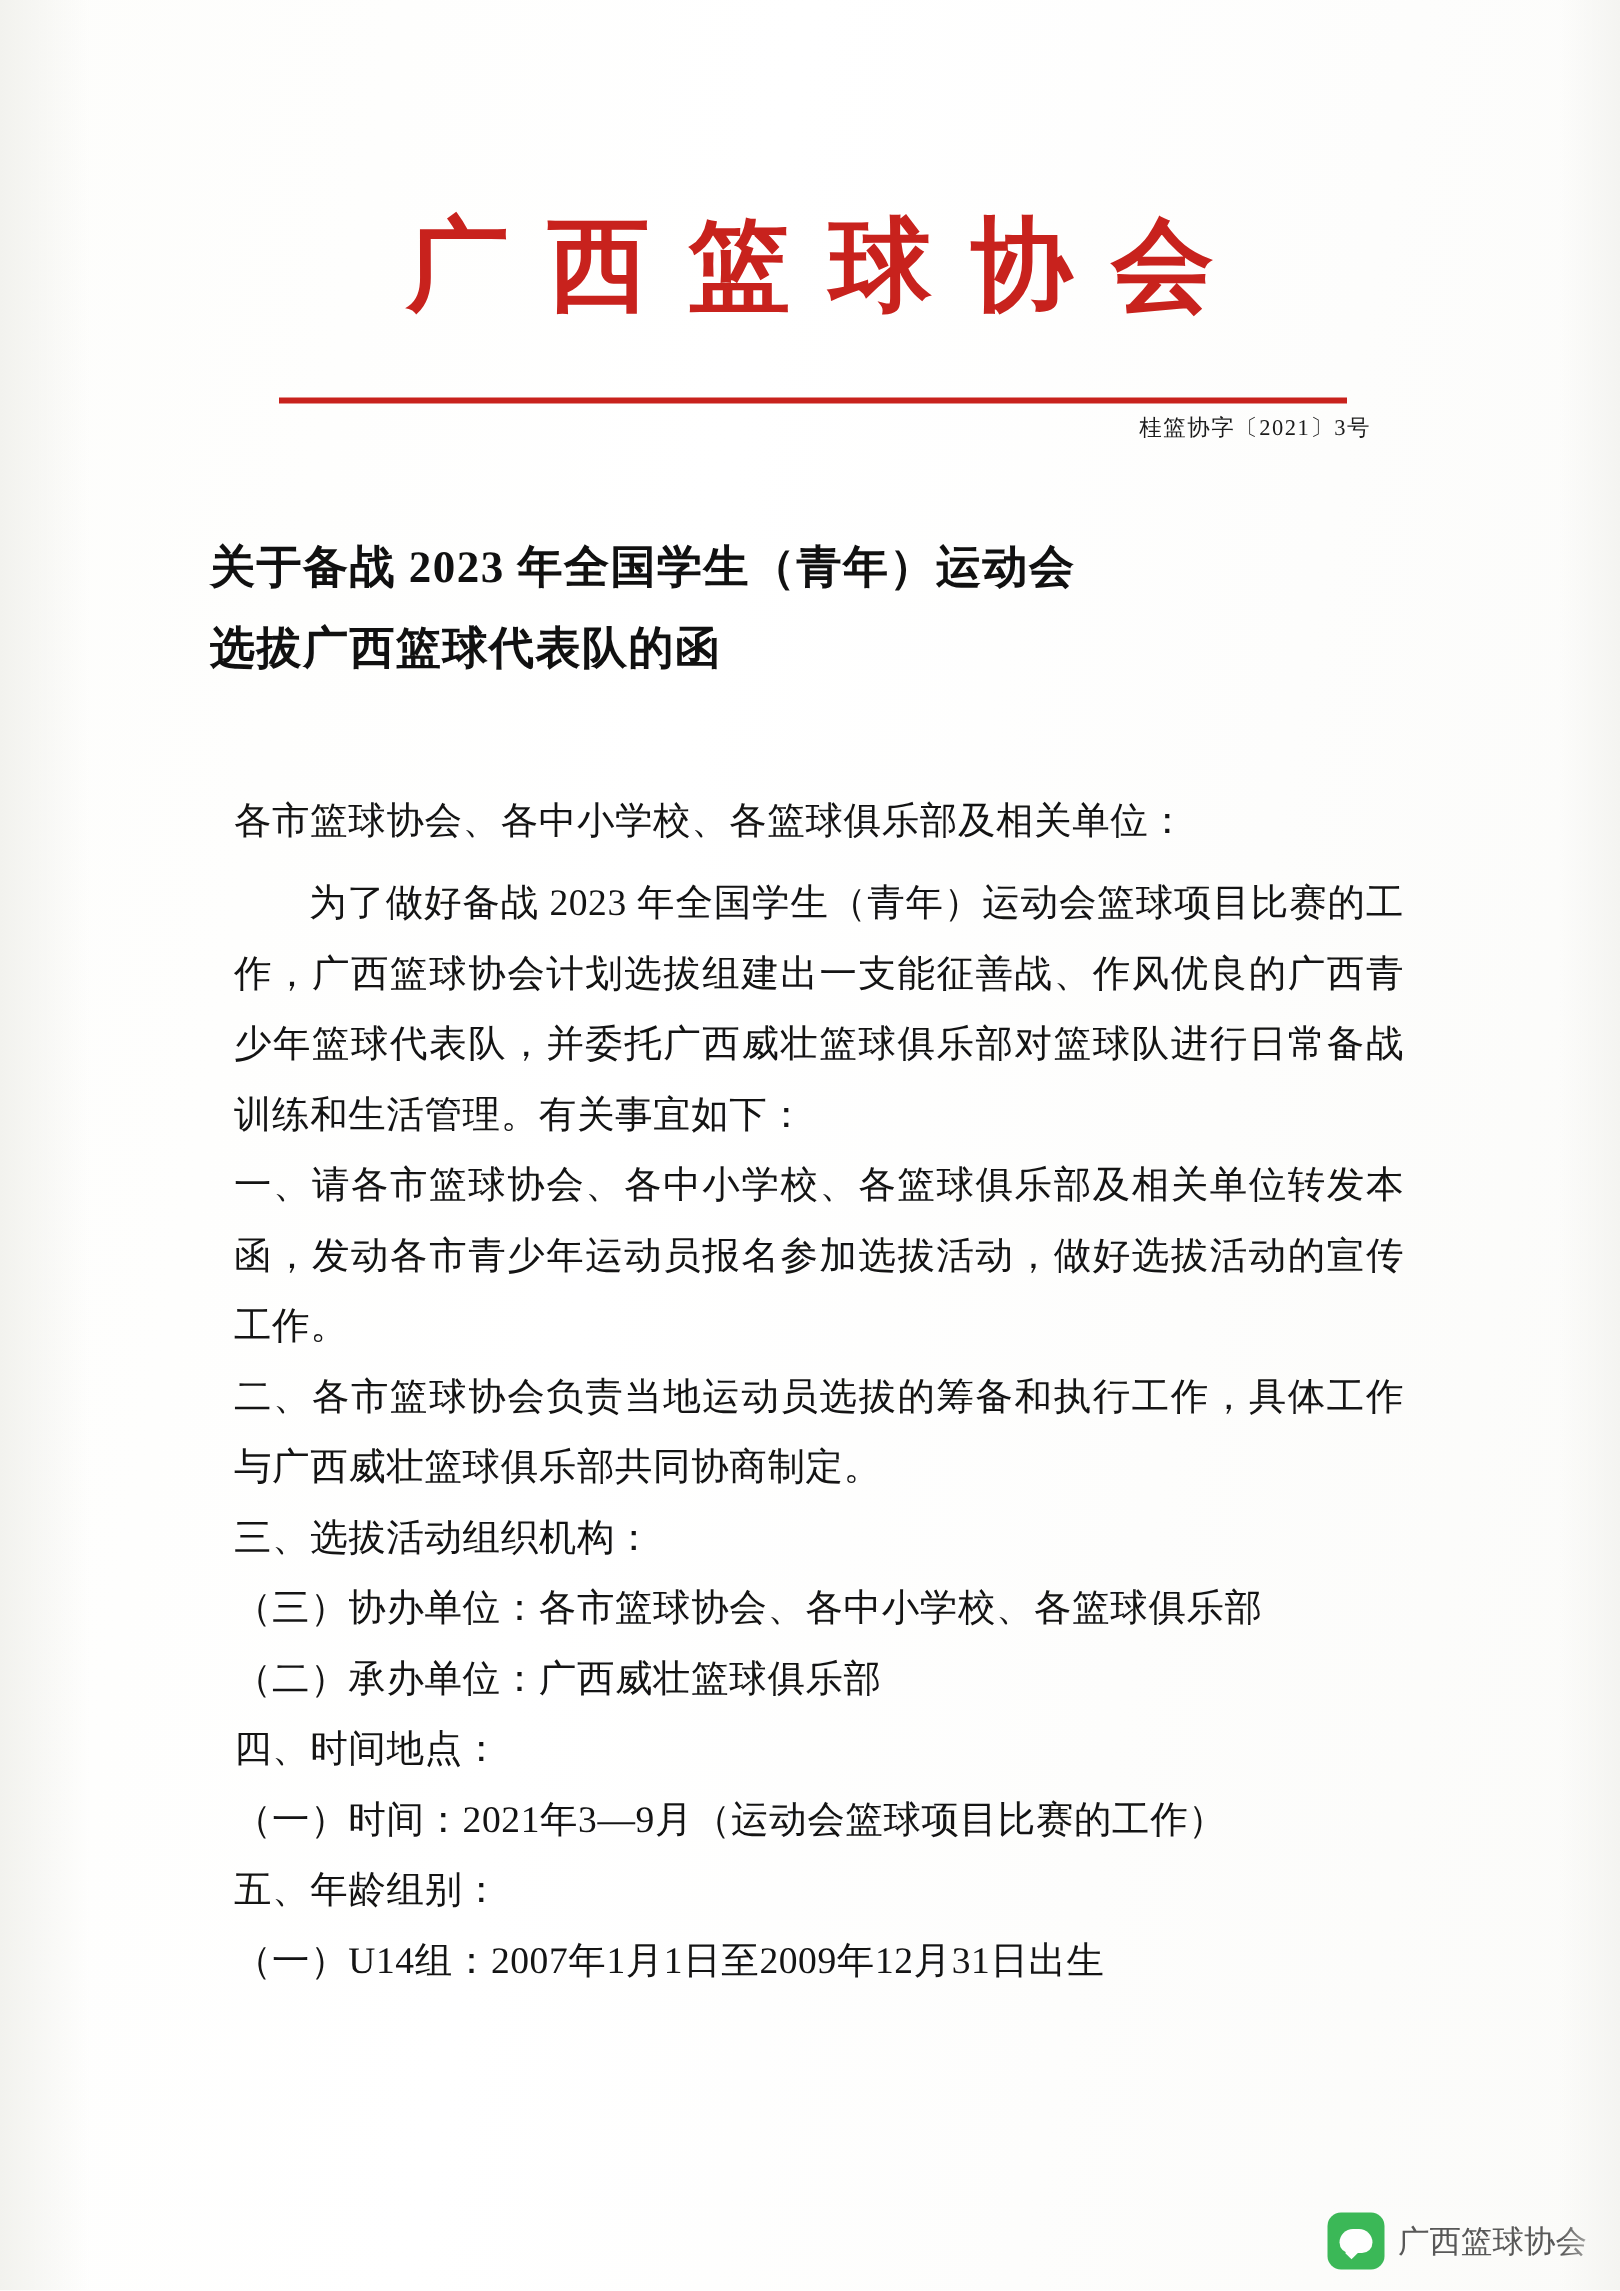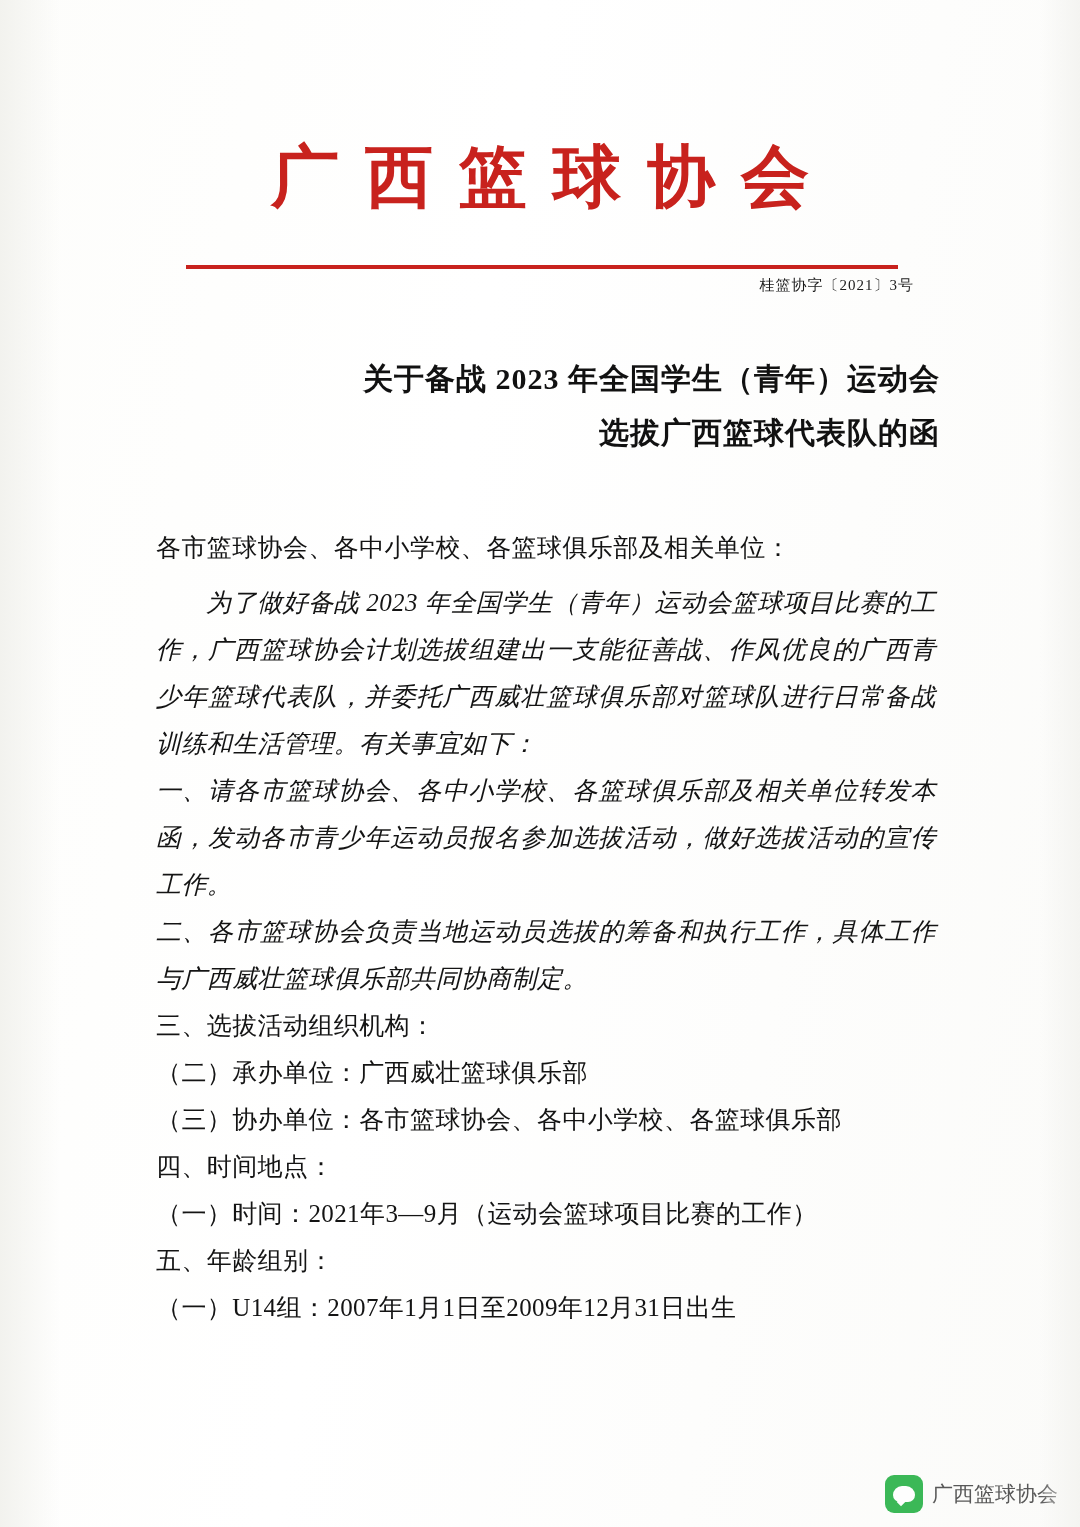--- a/index.html
+++ b/index.html
@@ -71,21 +71,21 @@
     color: #1b1b1b;
     letter-spacing: 1px;
     white-space: nowrap;
   }
 
   .doc-title {
     position: absolute;
     top: 352px;
     left: 140px;
     width: 800px;
-    text-align: right;
+    text-align: left;
     font-weight: bold;
     font-size: 30px;
     line-height: 54px;
     color: #111111;
     letter-spacing: 1px;
   }
   .doc-title .line2 {
     display: block;
     font-family: Liberation Serif, serif;
   }
@@ -100,21 +100,20 @@
     line-height: 47px;
     letter-spacing: 0.4px;
   }
   .salutation {
     margin: 0 0 8px 0;
   }
   .para {
     margin: 0;
     text-align: justify;
     text-justify: inter-ideograph;
-    font-style: italic;
   }
   .para.indent {
     text-indent: 50px;
   }
   .list-item {
     margin: 0;
   }
 
   .watermark {
     position: absolute;
@@ -171,22 +170,22 @@
     <span class="line1">关于备战 2023 年全国学生（青年）运动会</span>
     <span class="line2">选拔广西篮球代表队的函</span>
   </div>
 
   <div class="body-block">
     <p class="salutation">各市篮球协会、各中小学校、各篮球俱乐部及相关单位：</p>
     <p class="para indent">为了做好备战 2023 年全国学生（青年）运动会篮球项目比赛的工作，广西篮球协会计划选拔组建出一支能征善战、作风优良的广西青少年篮球代表队，并委托广西威壮篮球俱乐部对篮球队进行日常备战训练和生活管理。有关事宜如下：</p>
     <p class="para">一、请各市篮球协会、各中小学校、各篮球俱乐部及相关单位转发本函，发动各市青少年运动员报名参加选拔活动，做好选拔活动的宣传工作。</p>
     <p class="para">二、各市篮球协会负责当地运动员选拔的筹备和执行工作，具体工作与广西威壮篮球俱乐部共同协商制定。</p>
     <p class="list-item">三、选拔活动组织机构：</p>
+    <p class="list-item">（三）协办单位：各市篮球协会、各中小学校、各篮球俱乐部</p>
     <p class="list-item">（二）承办单位：广西威壮篮球俱乐部</p>
-    <p class="list-item">（三）协办单位：各市篮球协会、各中小学校、各篮球俱乐部</p>
     <p class="list-item">四、时间地点：</p>
     <p class="list-item">（一）时间：2021年3—9月（运动会篮球项目比赛的工作）</p>
     <p class="list-item">五、年龄组别：</p>
     <p class="list-item">（一）U14组：2007年1月1日至2009年12月31日出生</p>
   </div>
 
   <div class="watermark">
     <span class="wm-logo"></span>
     <span class="wm-text">广西篮球协会</span>
   </div>

